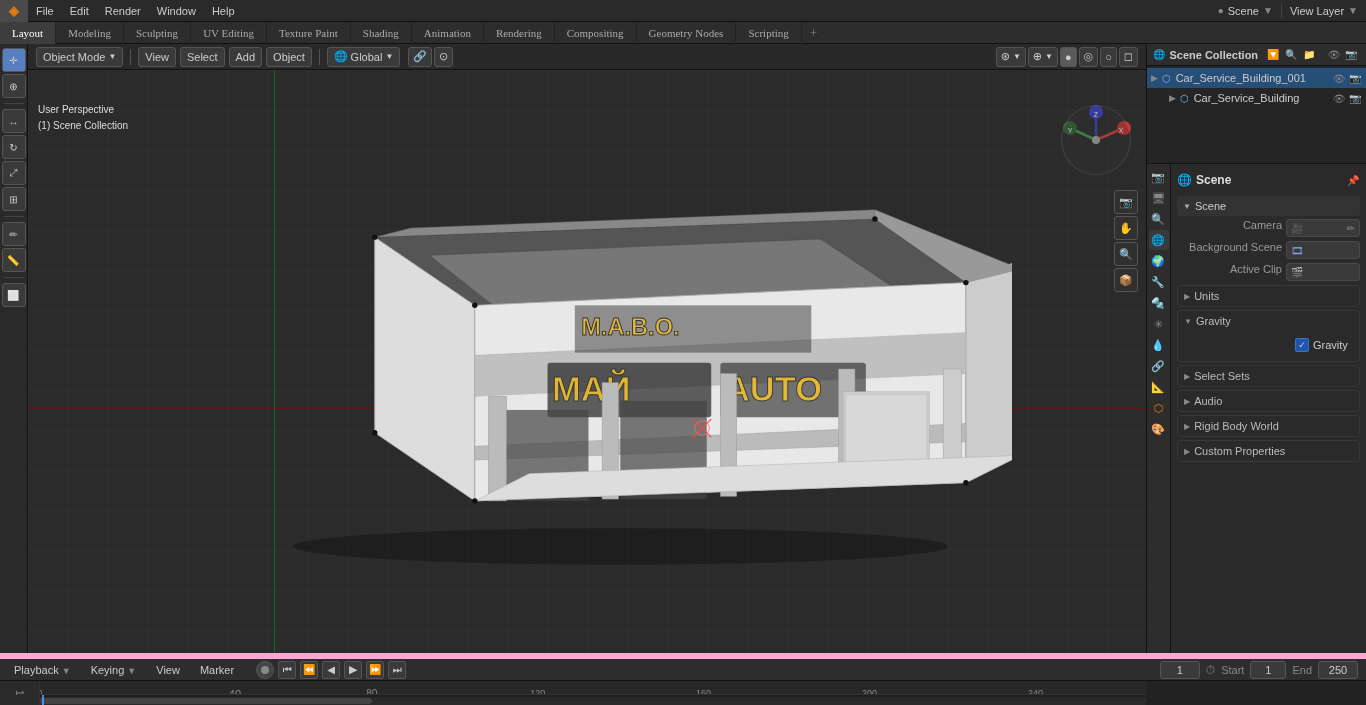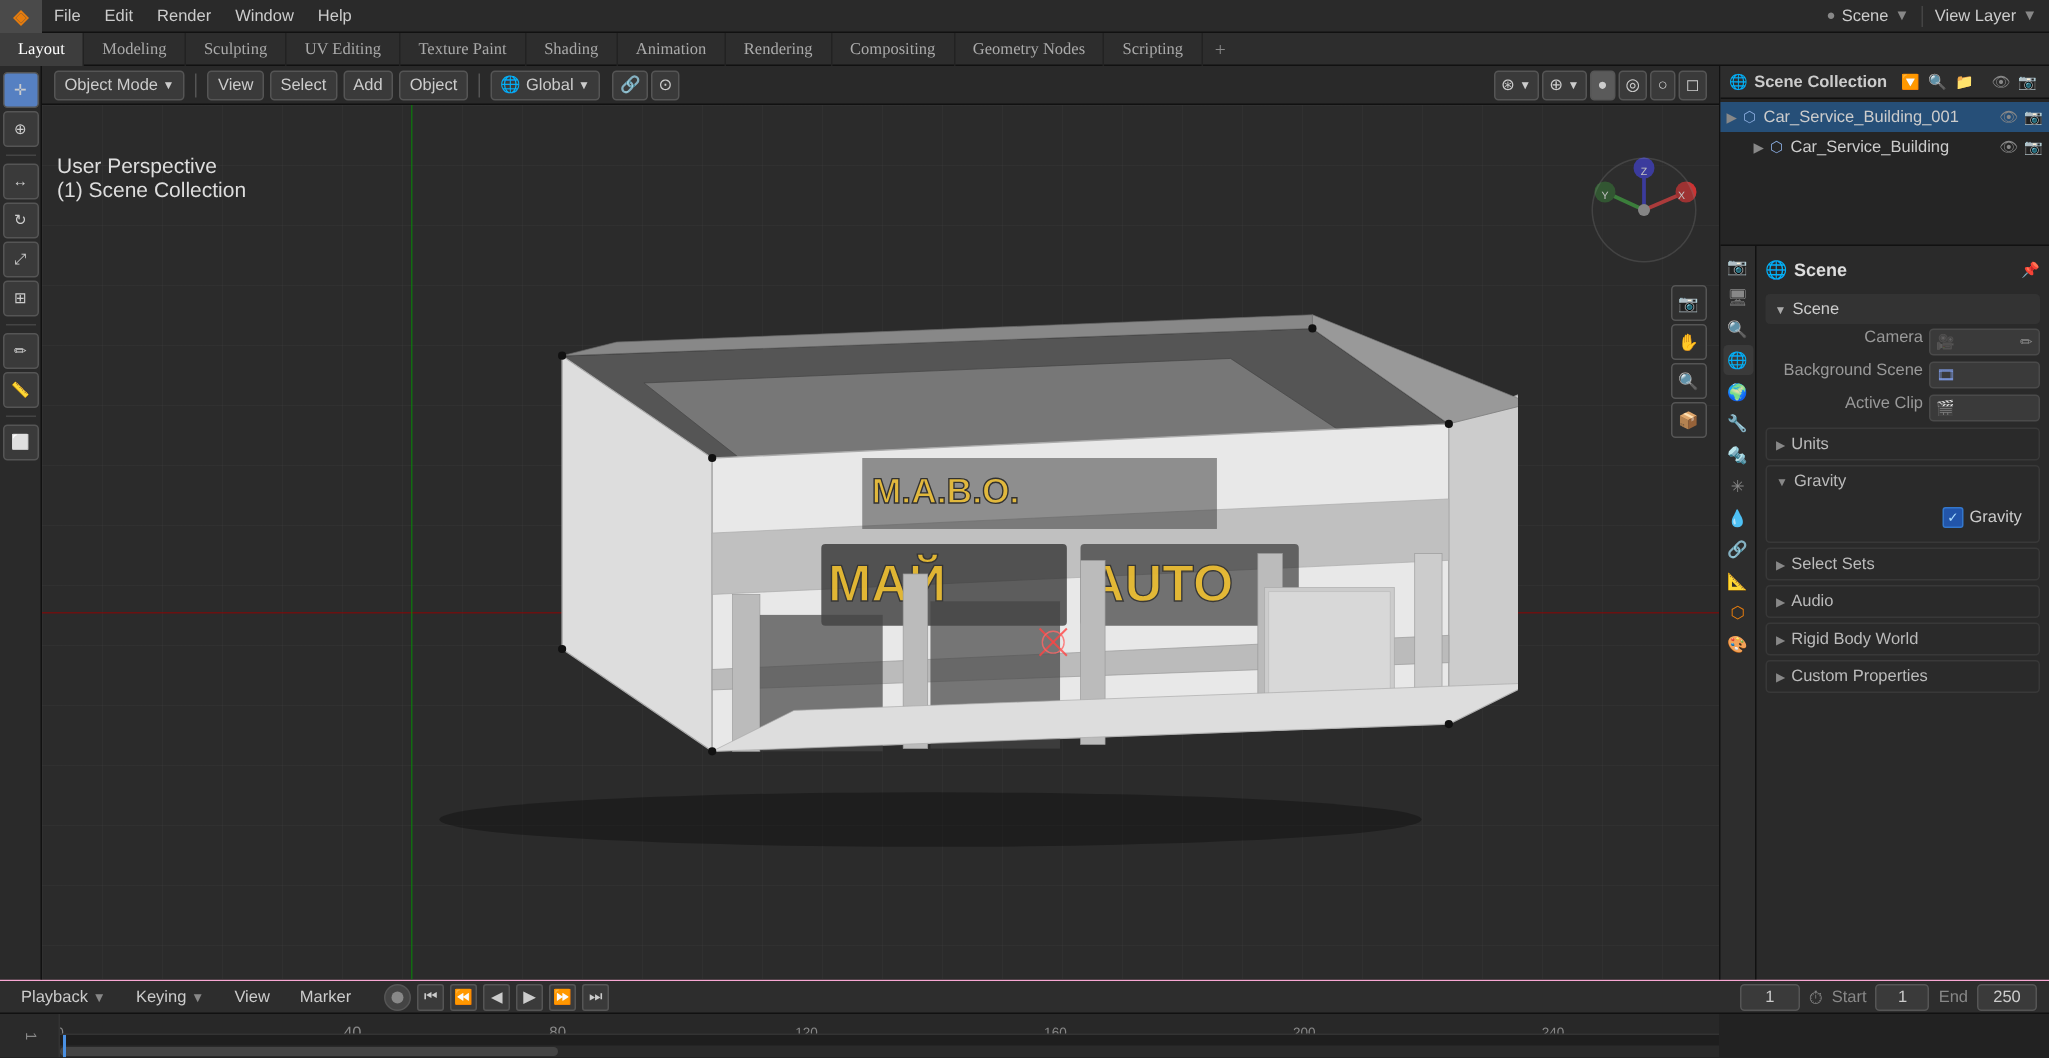--- a/index.html
+++ b/index.html
@@ -187,21 +187,21 @@
       left: 18%;
       width: 70%;
       height: 78%;
     }
 
     
     .vp-breadcrumb {
       position: absolute;
       top: 32px;
       left: 10px;
-      font-size: 14px;
+      font-size: 10px;
       color: #ddd;
       z-index: 5;
       line-height: 16px;
     }
 
     
     .vp-gizmo {
       position: absolute;
       top: 30px;
       right: 10px;
@@ -283,21 +283,21 @@
     .outliner-indent { width: 16px; }
     .outliner-arrow { color: #888; font-size: 9px; margin-right: 2px; }
     .outliner-icon { font-size: 10px; margin-right: 3px; }
     .outliner-name { flex: 1; color: #ccc; font-size: 11px; }
     .outliner-eye { color: #888; font-size: 10px; margin-left: 2px; }
 
     
     .timeline {
       height: 52px;
       background: #2a2a2a;
-      border-top: 1px solid #f9a8d4;
+      border-top: 6px solid #f9a8d4;
       display: flex;
       flex-direction: column;
     }
     .timeline-header {
       height: 22px;
       background: #2d2d2d;
       display: flex;
       align-items: center;
       padding: 0 8px;
       gap: 8px;

